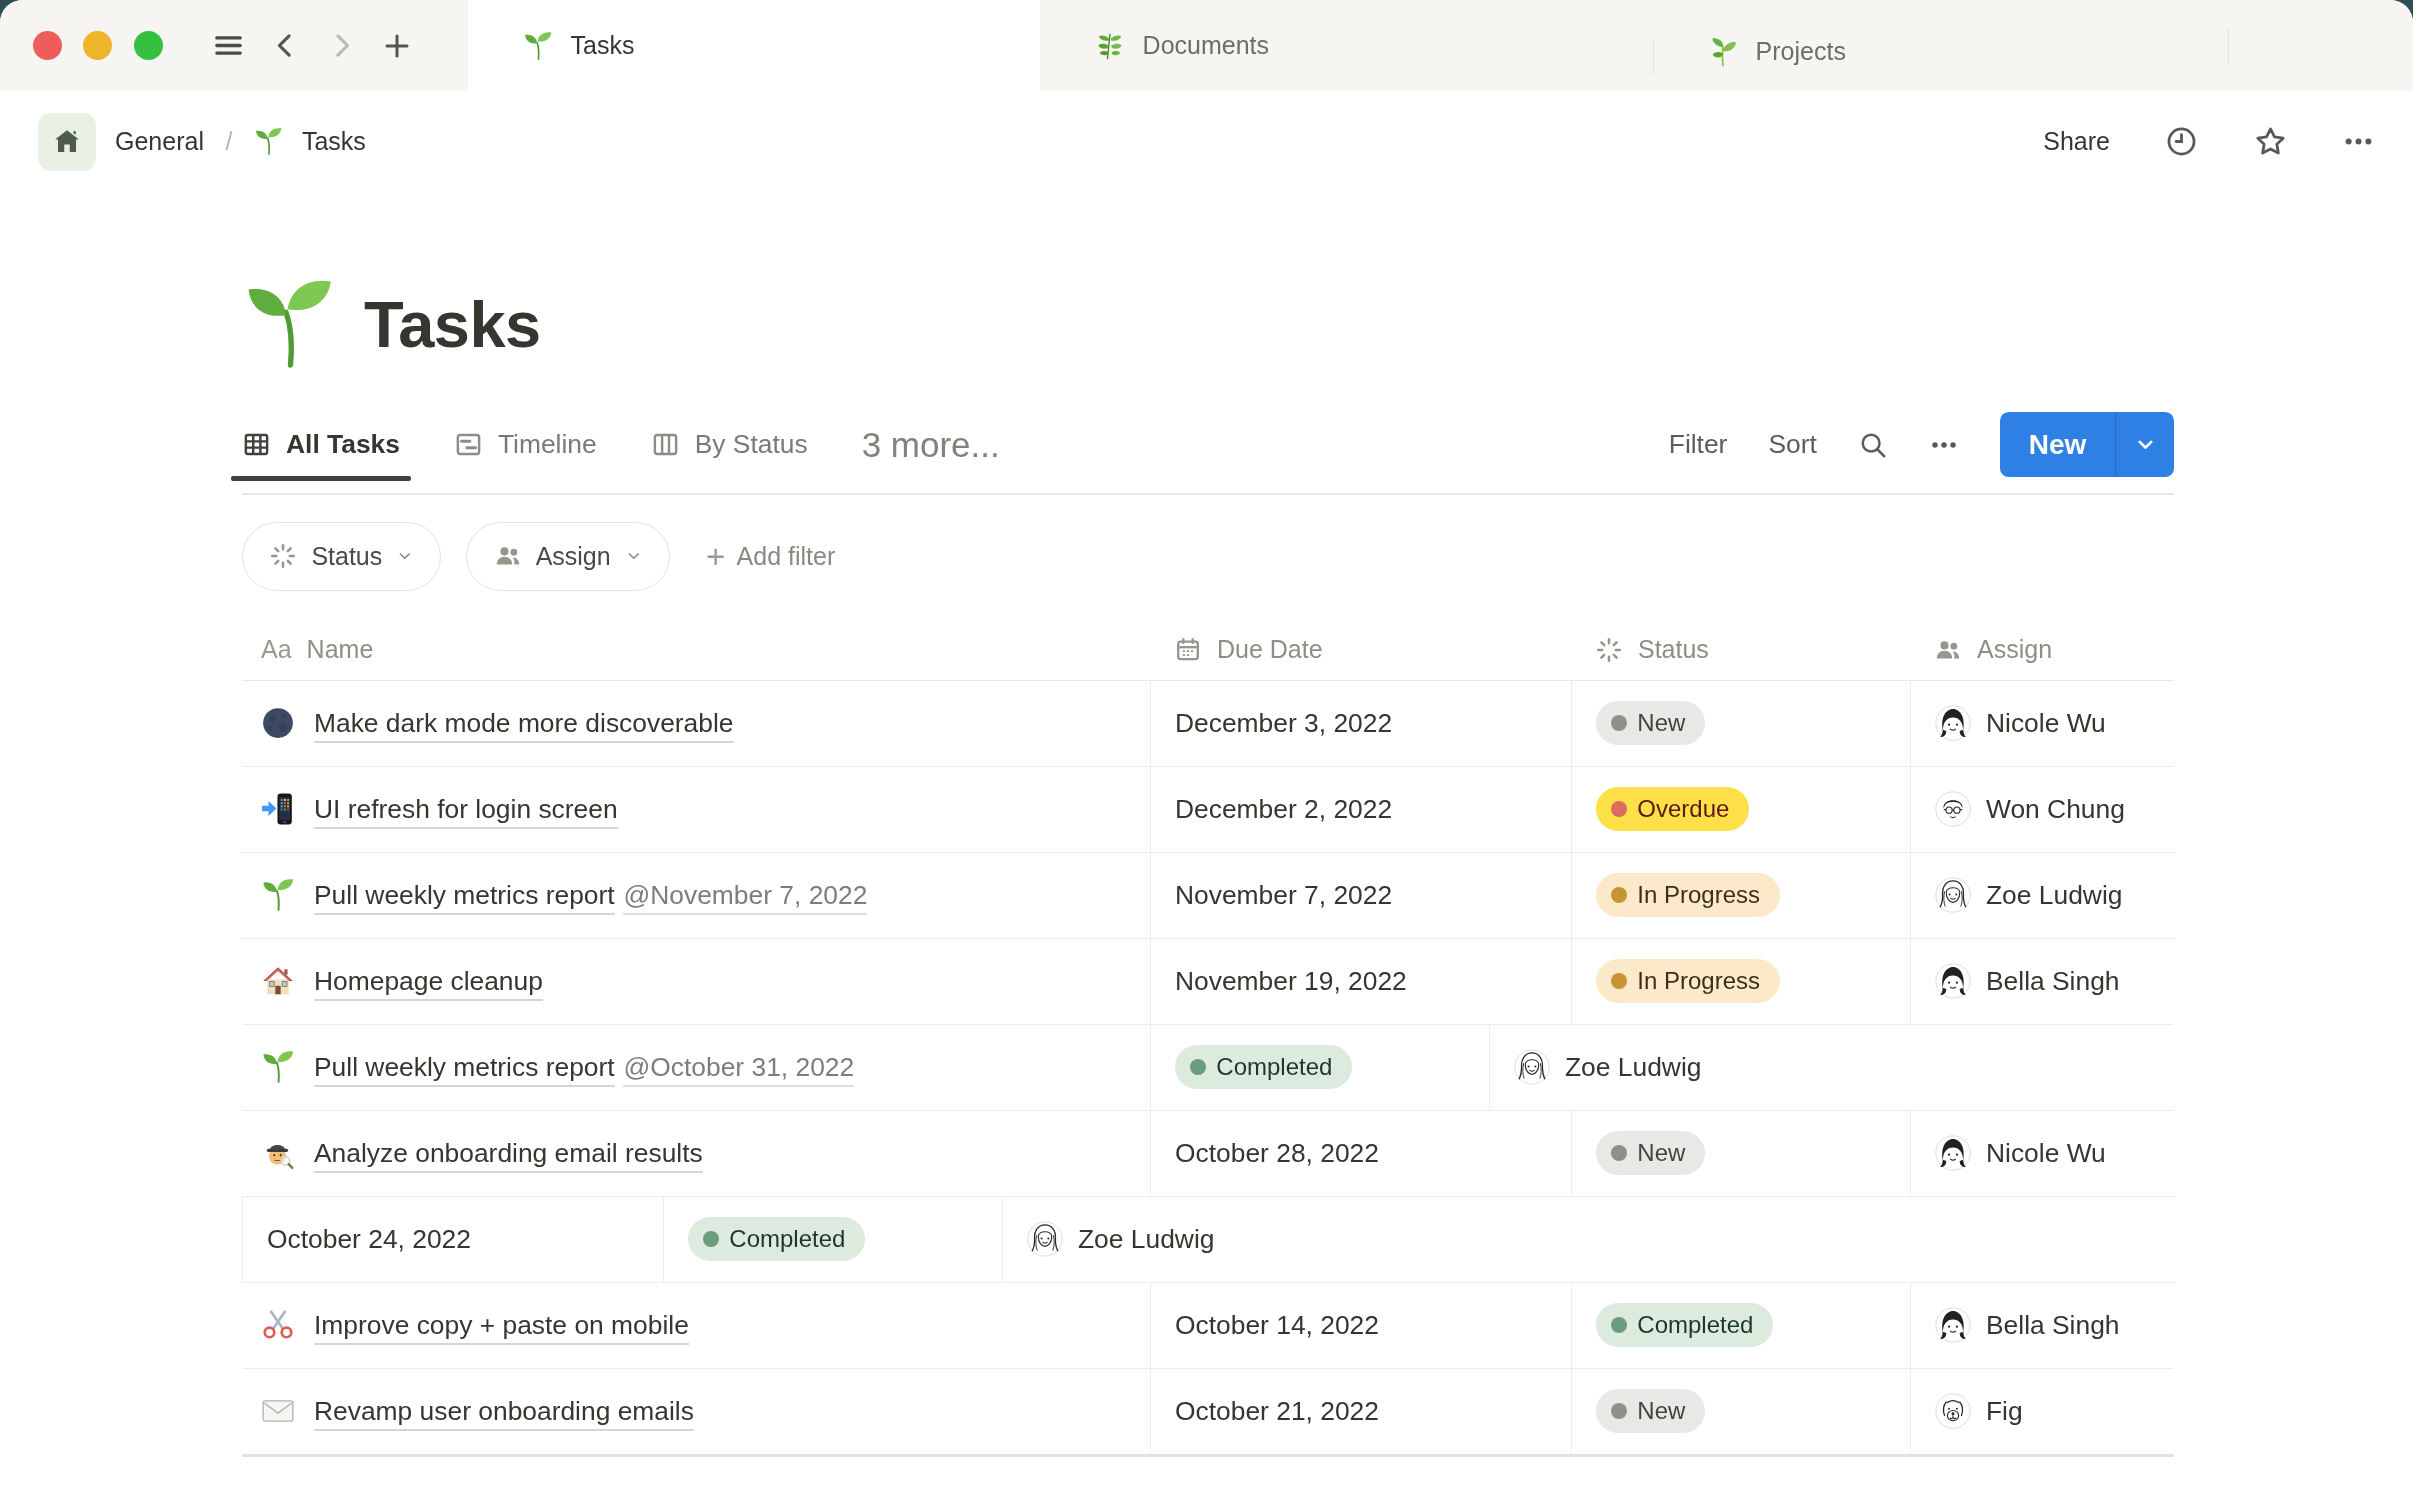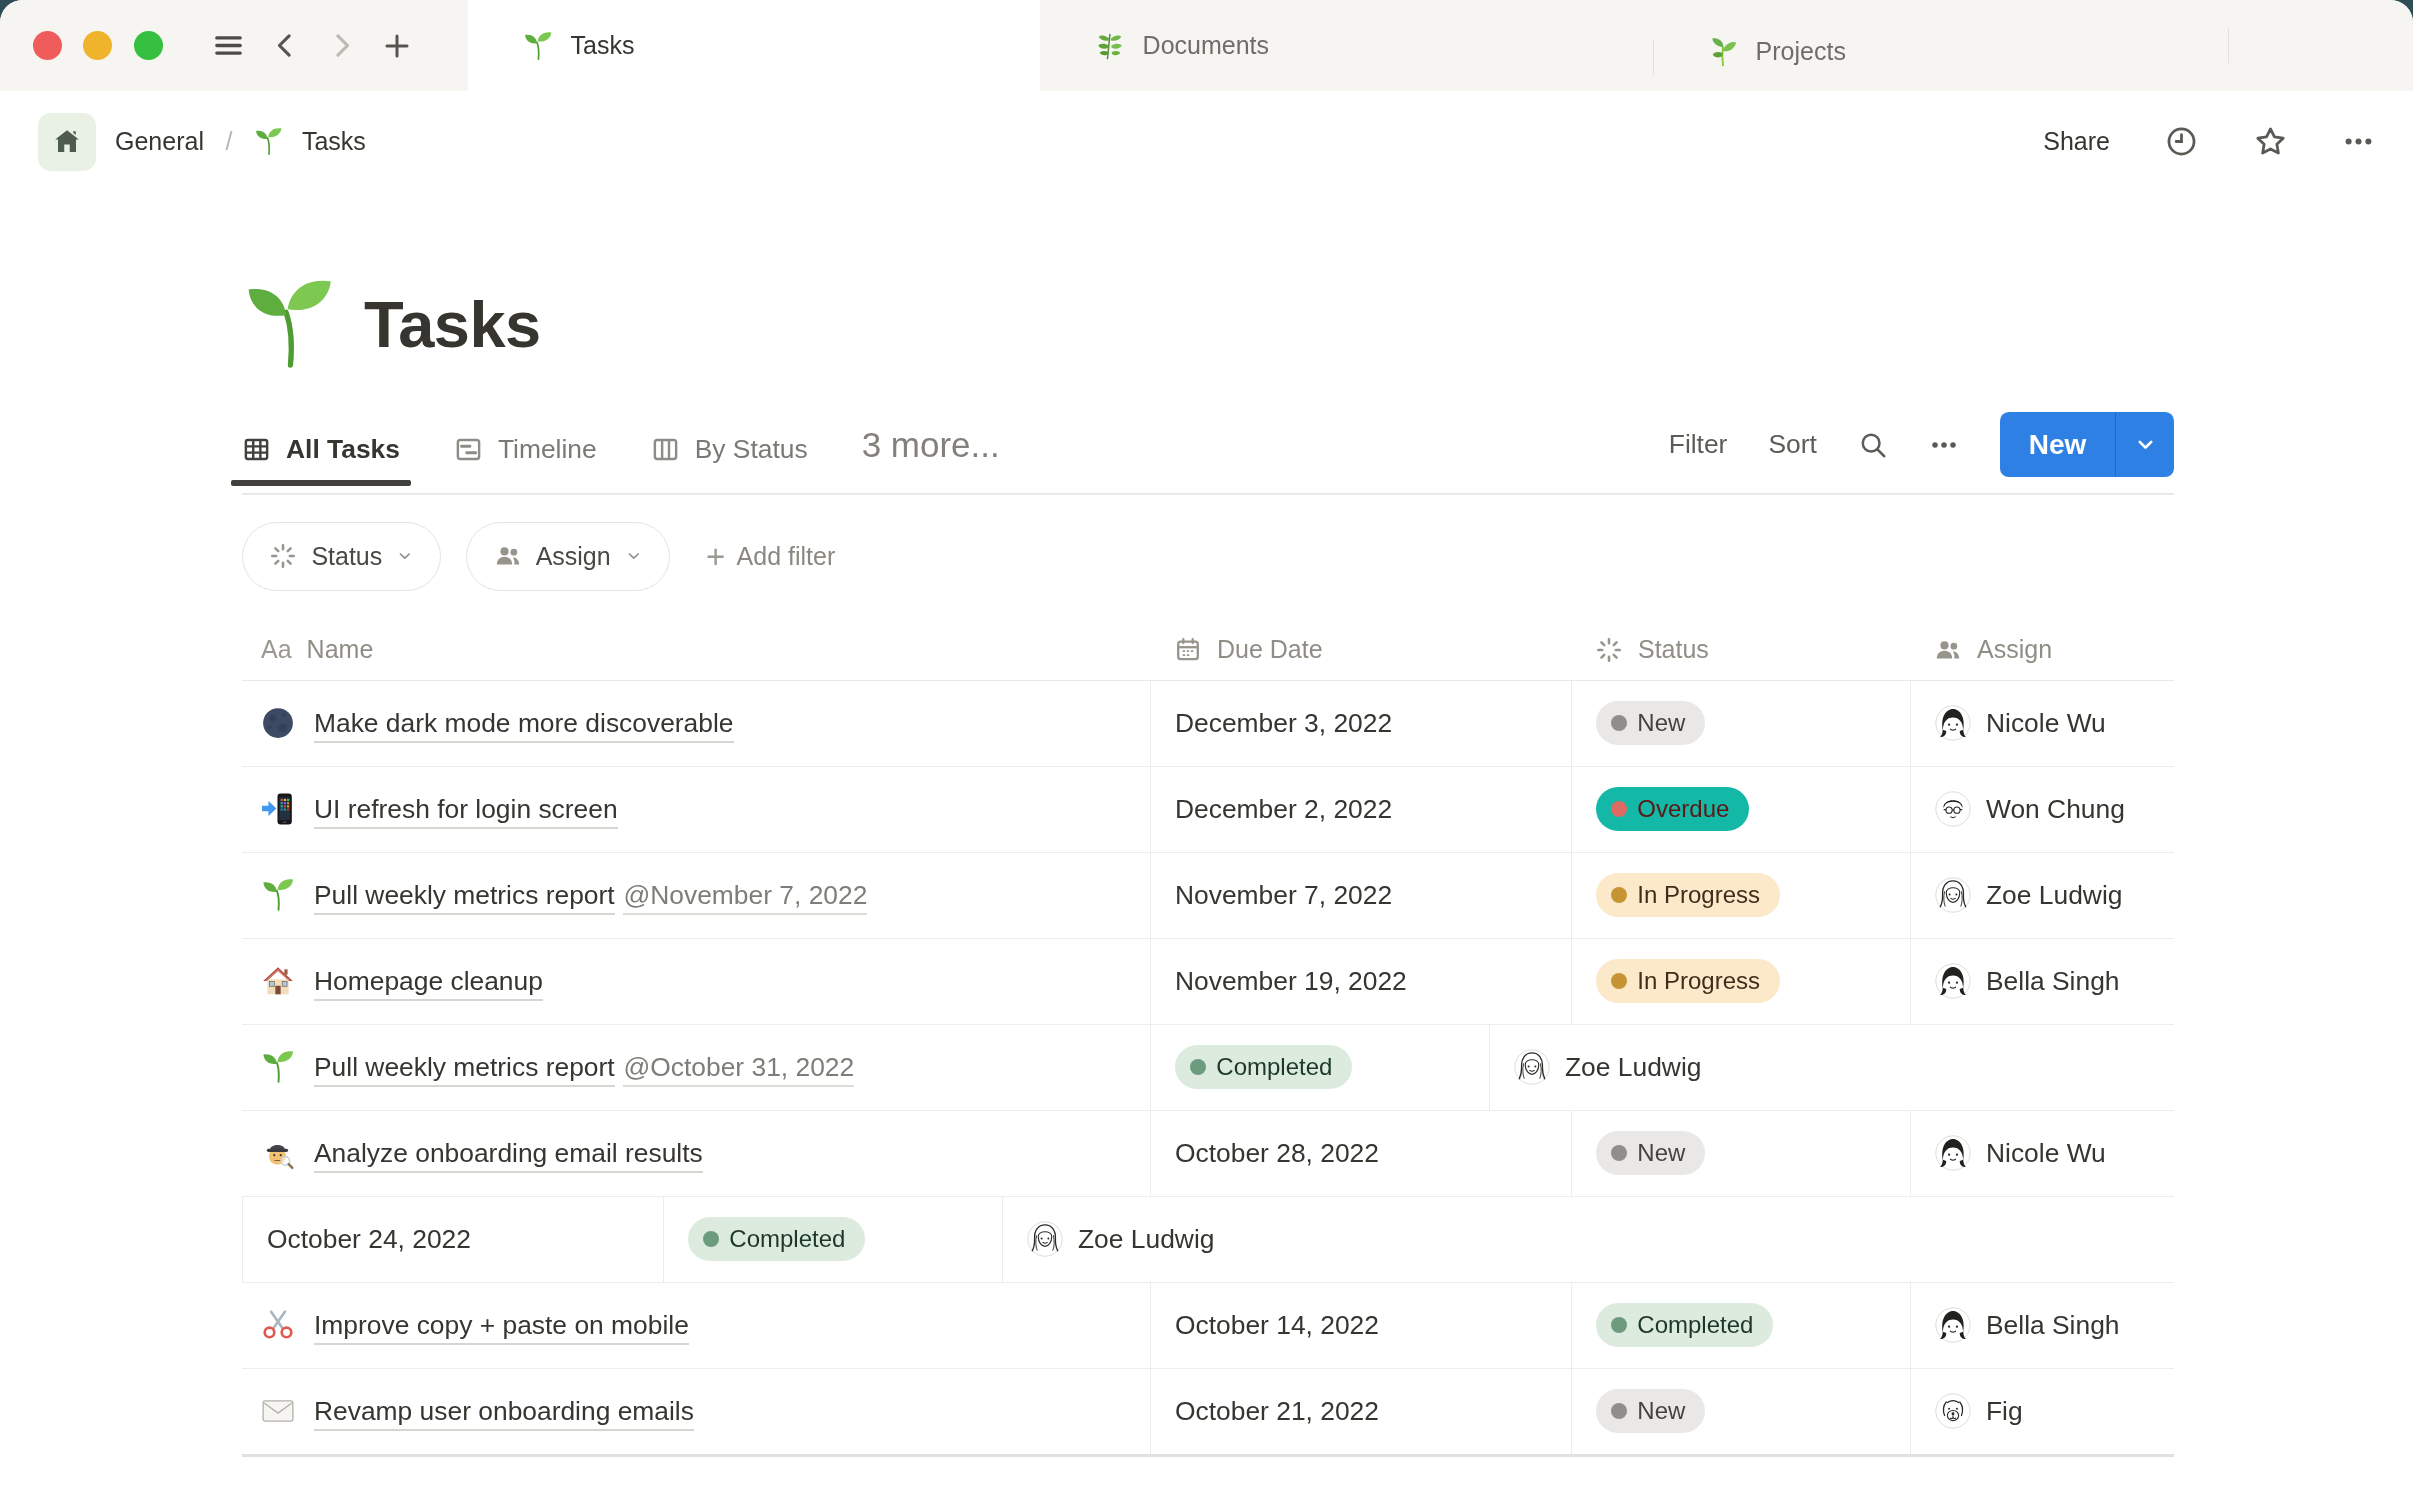--- a/index.html
+++ b/index.html
@@ -28,21 +28,21 @@
   .home-chip{width:58px;height:58px;border-radius:12.6px;background:#e9f1e5;display:flex;align-items:center;justify-content:center;}
   .crumb-sep{color:#b9b7b2;margin:0 2.5px;}
   .top-actions{display:flex;align-items:center;gap:54px;}
   .share-label{font-size:25px;color:#37352f;}
   
   .content{flex:1;padding:0 239px 0 242px;box-sizing:border-box;}
   .title-row{margin-top:85px;display:flex;align-items:center;gap:28px;}
   .page-title{font-size:65px;font-weight:700;margin:0;letter-spacing:-0.6px;color:#37352f;}
   
   .views-row{margin-top:41px;display:flex;justify-content:space-between;align-items:center;border-bottom:2.5px solid #eae9e6;padding-bottom:16.3px;}
-  .view-tabs{display:flex;align-items:flex-end;gap:54px;}
+  .view-tabs{display:flex;align-items:center;gap:54px;}
   .view-item{display:flex;align-items:center;gap:15px;font-size:26.4px;color:#7b7974;font-weight:500;position:relative;}
   .view-item .vicon{color:#8e8c86;}
   .view-item.active{color:#37352f;font-weight:700;}
   .view-item.active .vicon{color:#41403c;}
   .view-item.active::after{content:"";position:absolute;left:-11.3px;right:-11.3px;bottom:-21.4px;height:5.7px;background:#41403c;border-radius:1.9px;}
   .view-more{font-size:35px;color:#83817a;}
   .view-actions{display:flex;align-items:center;gap:41px;}
   .va-label{font-size:26.4px;color:#5d5c57;}
   .btn-new{display:flex;align-items:stretch;background:#2f80e4;border-radius:8.8px;overflow:hidden;color:#fff;height:65px;}
   .btn-new-label{display:flex;align-items:center;padding:0 29px;font-size:28px;font-weight:600;}
@@ -410,21 +410,21 @@
                   </g>
                   <rect x="41" y="55.5" width="7" height="2.6" rx="1.3" fill="#5a5a5e"></rect>
                 </svg>
               </span>
       <span class="task-link"><span class="task-title">UI refresh for login screen</span></span>
     </div>
     <div class="cell col-due">
       <span class="due-text">December 2, 2022</span>
     </div>
     <div class="cell col-status">
-      <span class="pill" style="background: #14b8a6; color: rgb(93, 23, 21);">
+      <span class="pill" style="background: #fde047; color: rgb(93, 23, 21);">
                 <span class="dot" style="background: rgb(221, 107, 98);"></span>
                 <span class="pill-label">Overdue</span>
               </span>
     </div>
     <div class="cell col-assign">
       <span class="avatar" data-icon="avatar-man">
                 <svg viewBox="0 0 64 64">
                   <circle cx="32" cy="32" r="30.5" fill="#fff" stroke="#d8d6d1" stroke-width="1.5"></circle>
                   <path d="M15 30C14 12 50 12 49 30l-4-7c-7-5-19-5-26 0Z" fill="#17161a"></path>
                   <circle cx="25" cy="34" r="5.5" fill="none" stroke="#2b2925" stroke-width="2"></circle>

